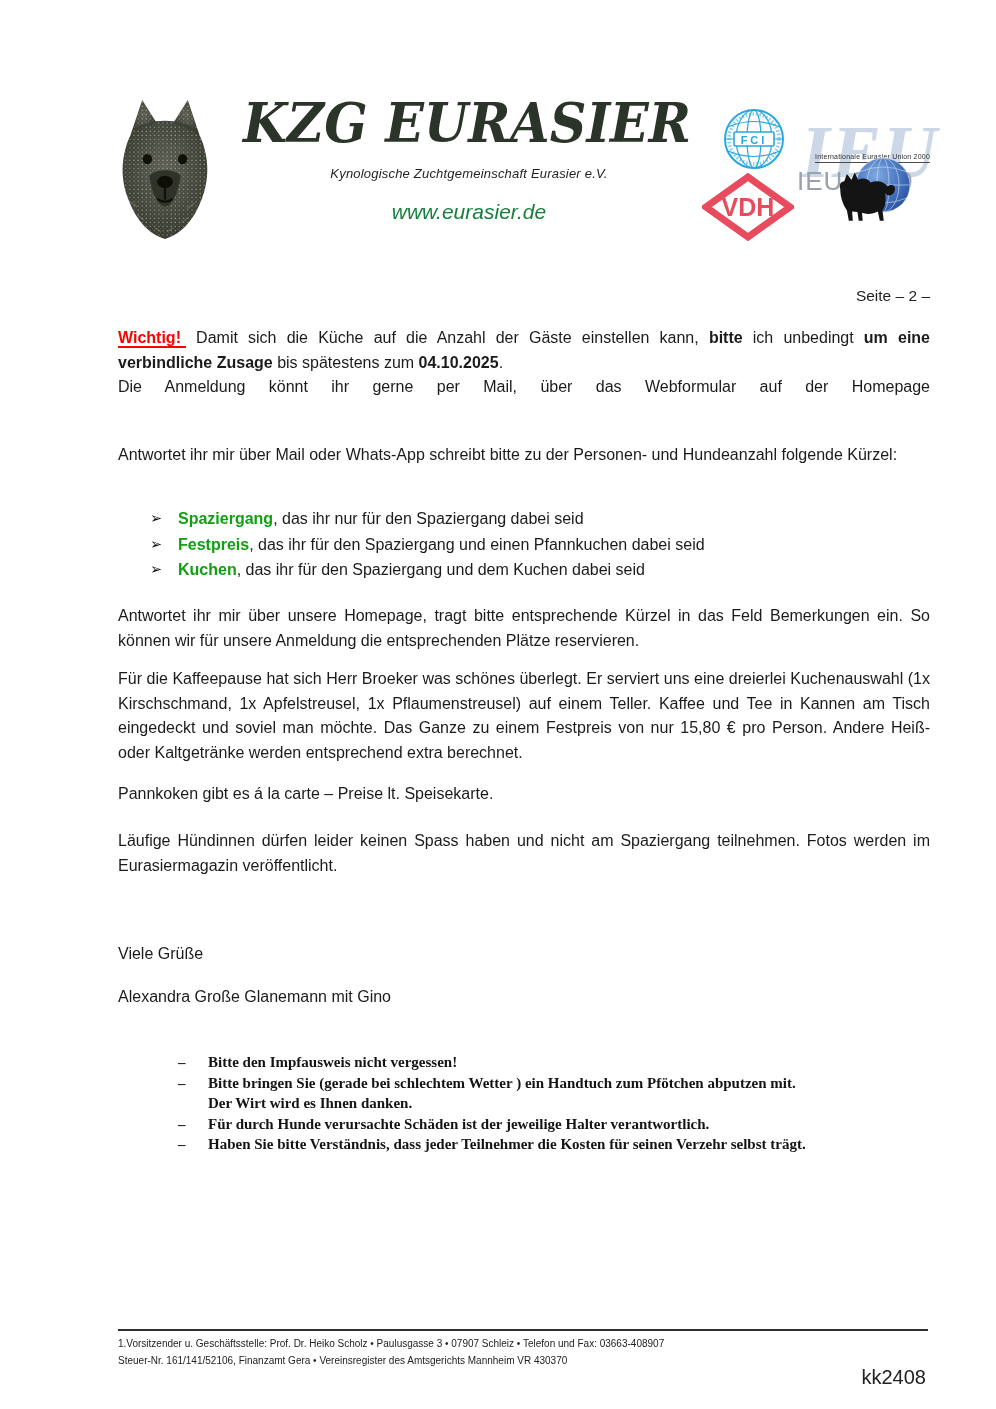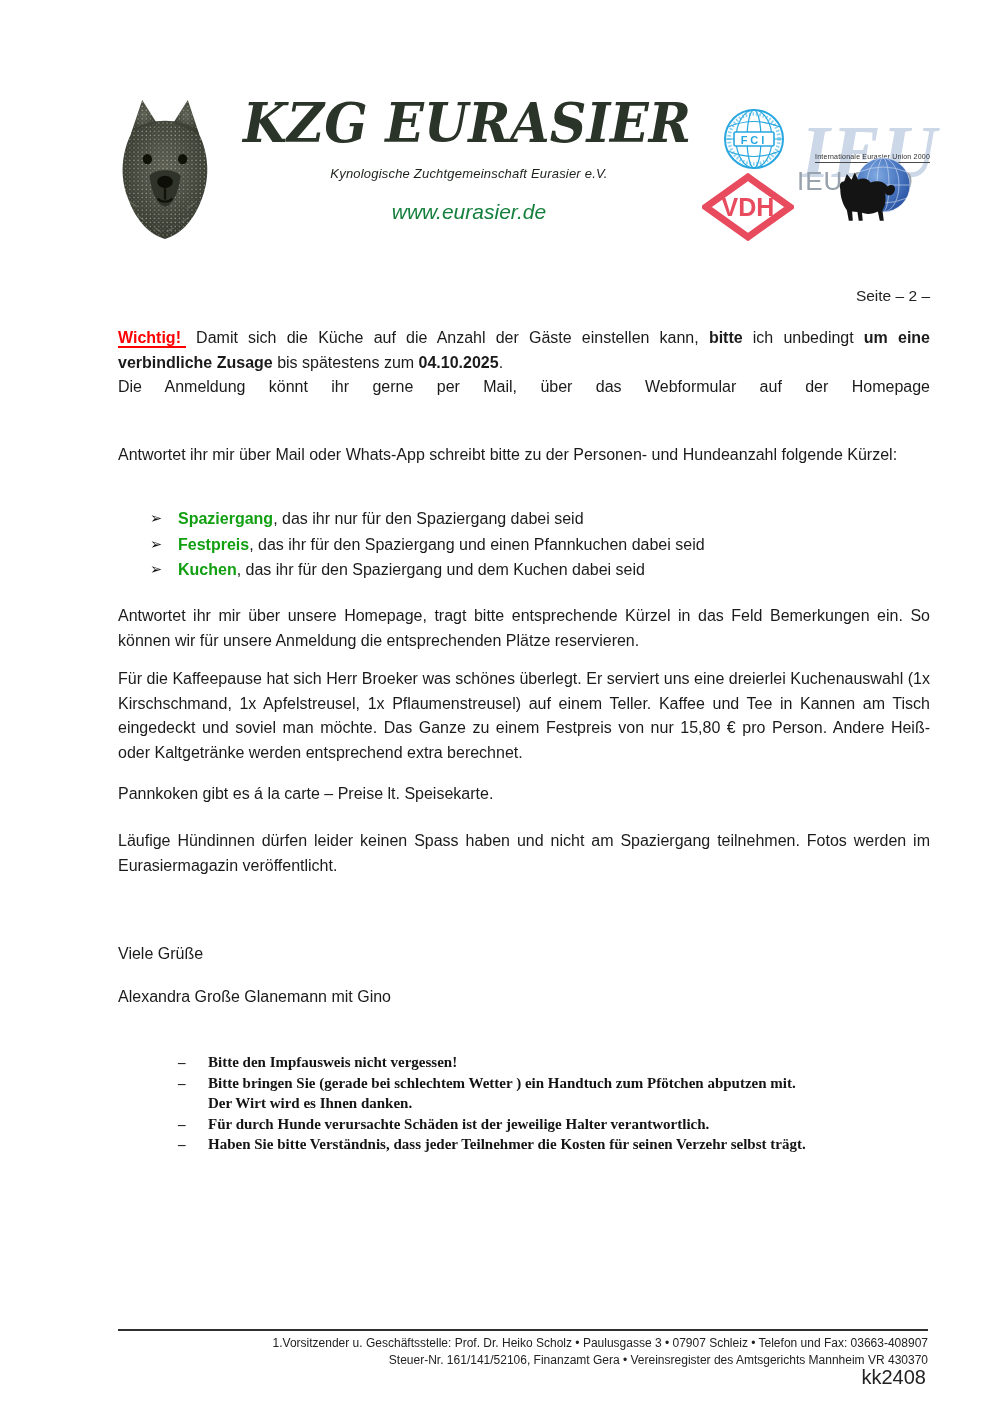--- a/index.html
+++ b/index.html
@@ -48,22 +48,22 @@
   .kw { color:#12a012; font-weight:bold; }
 
   
   .notes { position:absolute; left:178px; width:752px; font-family:"Liberation Serif", serif;
            font-weight:bold; font-size:15px; line-height:20.5px; color:#141414; }
   .note { display:flex; }
   .note-dash { width:30px; flex:0 0 30px; }
 
   
   .footer-rule { position:absolute; left:118px; top:1329px; width:810px; height:2px; background:#2f2f2f; }
-  .footer-text { position:absolute; left:118px; top:1335px; width:810px; text-align:right;
-                 font-size:12px; line-height:17px; color:#222; }
+  .footer-text { position:absolute; left:118px; top:1335px; width:810px; text-align:left;
+                 font-size:10px; line-height:17px; color:#222; }
   .doc-code { position:absolute; right:70px; top:1366px; font-size:20px; color:#222; }
 </style>
 </head>
 <body>
 
 <div class="page">
 
   <div class="dog-logo">
     <svg width="114" height="143" viewBox="0 0 110 138">
       <defs>

